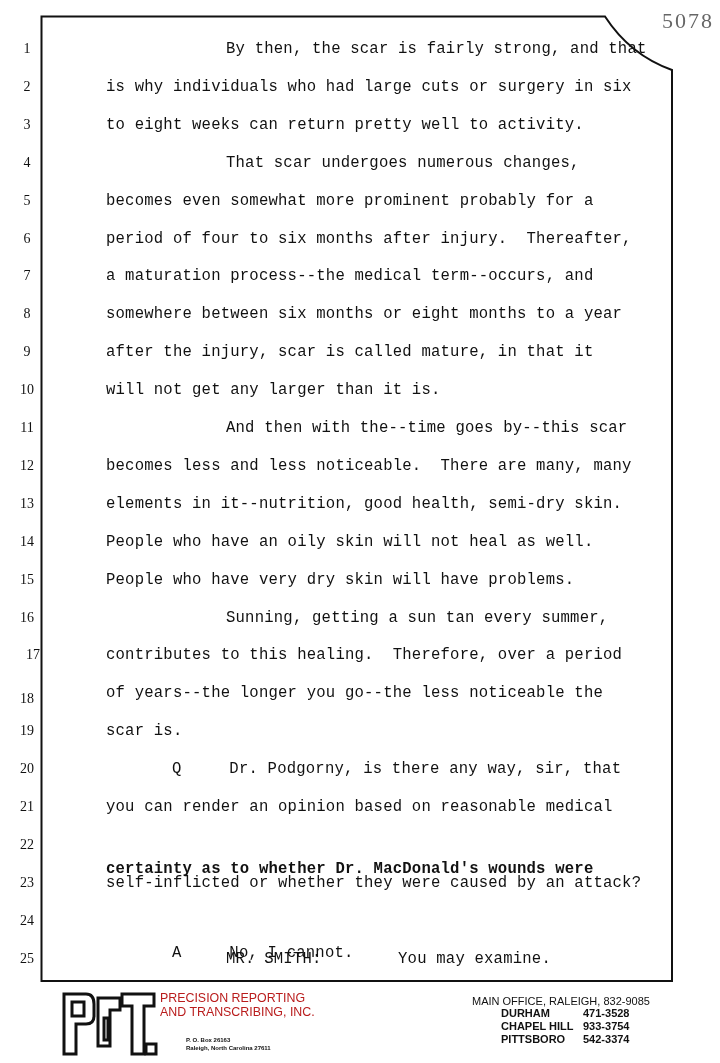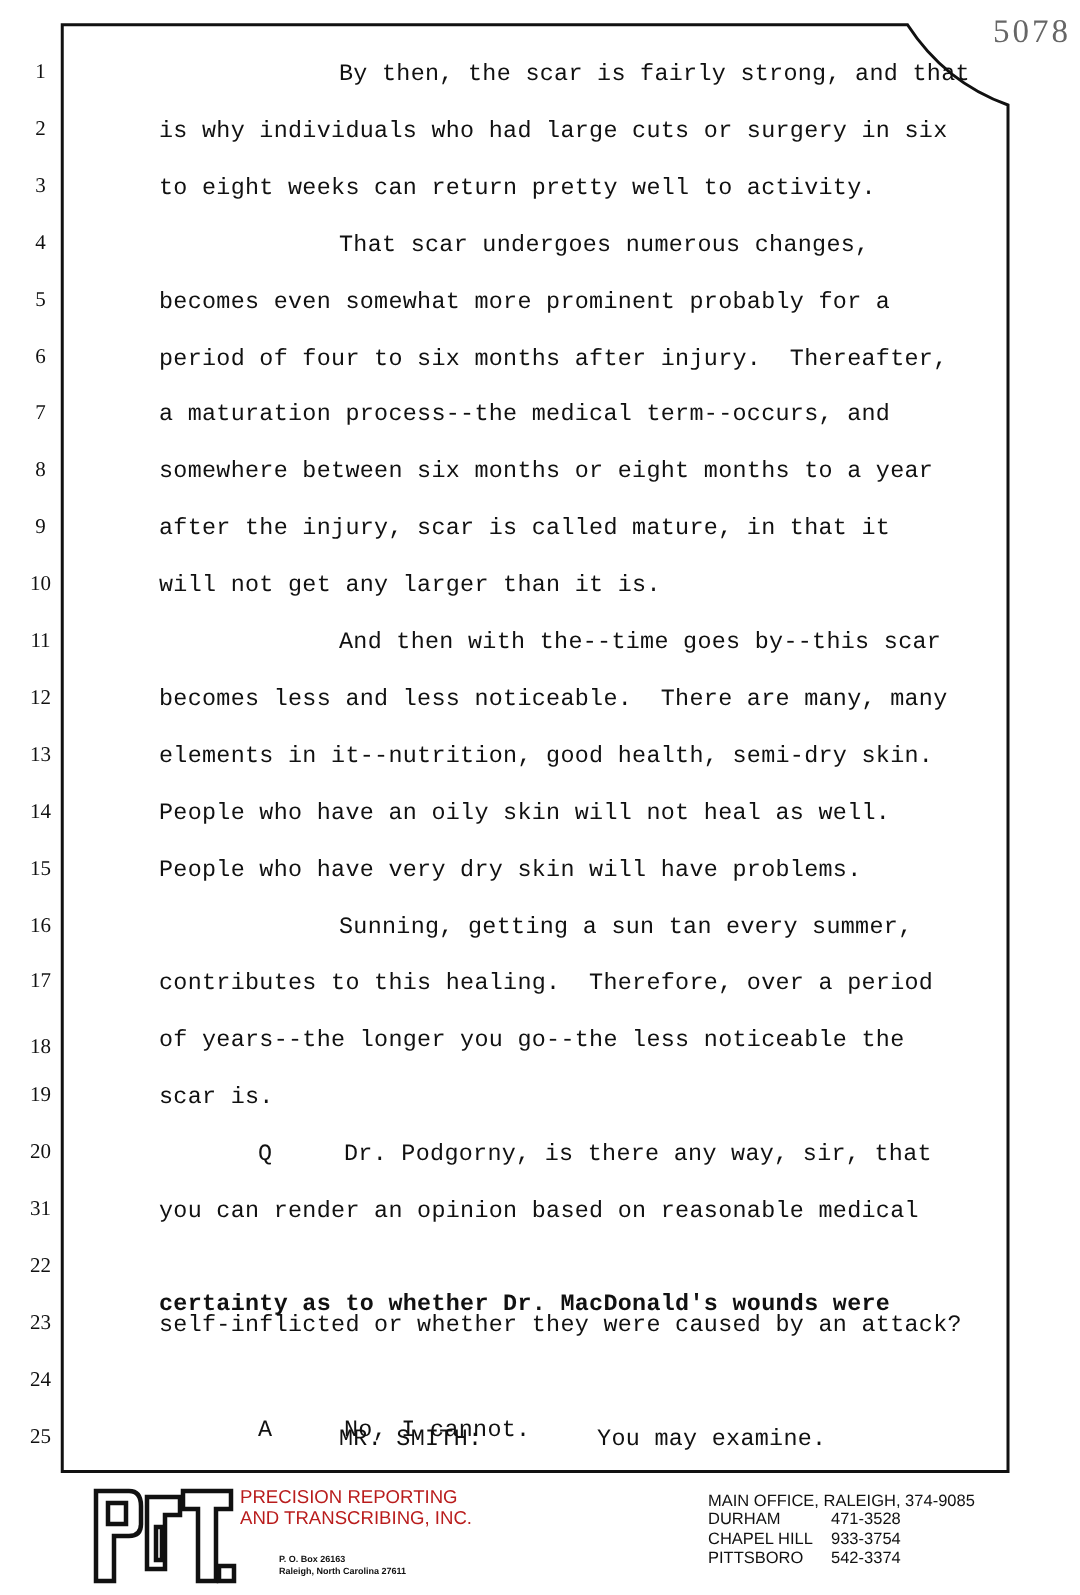--- a/index.html
+++ b/index.html
@@ -7,21 +7,21 @@
   .page-num { position:absolute; right:6px; top:8px; font-family:"Liberation Serif",serif; font-size:22px; color:#333; letter-spacing:2px; opacity:0.75; }
   .frame { position:absolute; left:40px; top:15px; width:632px; height:968px; }
   .frame svg { position:absolute; left:0; top:0; }
   .line-num { position:absolute; left:14px; width:26px; text-align:center; font-family:"Liberation Serif","DejaVu Serif",serif; font-size:14px; color:#111; }
   .text-line { position:absolute; left:106px; font-size:15.6px; white-space:pre; color:#111; letter-spacing:0.2px; }
   .footer-logo { position:absolute; left:58px; top:988px; width:100px; height:72px; }
   .footer-company { position:absolute; left:160px; top:991px; font-family:"Liberation Sans",sans-serif; font-size:12.4px; line-height:14px; color:#b91c1c; }
   .footer-address { position:absolute; left:186px; top:1036px; font-family:"Liberation Sans",sans-serif; font-size:6px; line-height:8px; font-weight:bold; color:#111; }
   .footer-offices { position:absolute; left:472px; top:995px; font-family:"Liberation Sans",sans-serif; font-size:11px; color:#111; }
   .footer-main { white-space:nowrap; }
-  .office-row { display:flex; line-height:13px; }
+  .office-row { display:flex; margin-left:29px; line-height:13px;font-weight:bold; }
   .office-city { width:82px; }
 </style>
 </head>
 <body>
 
 <div class="page-num">5078</div>
 
 <div class="frame">
   <svg width="640" height="975">
     <path d="M1.5 1.5 L565 1.5 Q590 40 632 55 L632 966 L1.5 966 Z" fill="none" stroke="#111" stroke-width="2"></path>
@@ -54,29 +54,29 @@
     <div class="line-num" style="top: 457.9px;">12</div>
     <div class="text-line" style="top: 456.9px; left: 106px;">becomes less and less noticeable.  There are many, many</div>
     <div class="line-num" style="top: 495.8px;">13</div>
     <div class="text-line" style="top: 494.8px; left: 106px;">elements in it--nutrition, good health, semi-dry skin.</div>
     <div class="line-num" style="top: 533.7px;">14</div>
     <div class="text-line" style="top: 532.7px; left: 106px;">People who have an oily skin will not heal as well.</div>
     <div class="line-num" style="top: 571.6px;">15</div>
     <div class="text-line" style="top: 570.6px; left: 106px;">People who have very dry skin will have problems.</div>
     <div class="line-num" style="top: 609.5px;">16</div>
     <div class="text-line" style="top: 608.5px; left: 226px;">Sunning, getting a sun tan every summer,</div>
-    <div class="line-num" style="top: 647.4px;">17</div>
+    <div class="line-num" style="top: 647.4px; text-align: right;">17</div>
     <div class="text-line" style="top: 646.4px; left: 106px;">contributes to this healing.  Therefore, over a period</div>
     <div class="line-num" style="top: 691px;">18</div>
     <div class="text-line" style="top: 684.3px; left: 106px;">of years--the longer you go--the less noticeable the</div>
     <div class="line-num" style="top: 723.2px;">19</div>
     <div class="text-line" style="top: 722.2px; left: 106px;">scar is.</div>
     <div class="line-num" style="top: 761.1px;">20</div>
     <div class="text-line" style="top: 760.1px; left: 172px;">Q     Dr. Podgorny, is there any way, sir, that</div>
-    <div class="line-num" style="top: 799px;">31</div>
+    <div class="line-num" style="top: 799px;">21</div>
     <div class="text-line" style="top: 798px; left: 106px;">you can render an opinion based on reasonable medical</div>
     <div class="line-num" style="top: 836.9px;">22</div>
     <div class="text-line" style="top: 860px; left: 106px; font-weight: bold;">certainty as to whether Dr. MacDonald's wounds were</div>
     <div class="line-num" style="top: 874.8px;">23</div>
     <div class="text-line" style="top: 873.8px; left: 106px;">self-inflicted or whether they were caused by an attack?</div>
     <div class="line-num" style="top: 912.7px;">24</div>
     <div class="text-line" style="top: 911.7px; left: 172px; margin-top: 32px;">A     No, I cannot.</div>
     <div class="line-num" style="top: 950.6px;">25</div>
     <div class="text-line" style="top: 949.6px; left: 226px;">MR. SMITH:        You may examine.</div>
   </div>
@@ -95,21 +95,21 @@
 <div class="footer-company">
   <div>PRECISION REPORTING</div>
   <div>AND TRANSCRIBING, INC.</div>
 </div>
 <div class="footer-address">
   <div>P. O. Box 26163</div>
   <div>Raleigh, North Carolina  27611</div>
 </div>
 
 <div class="footer-offices">
-  <div class="footer-main">MAIN OFFICE, RALEIGH, 374-9085</div>
+  <div class="footer-main">MAIN OFFICE, RALEIGH, 832-9085</div>
   <div class="office-row">
     <span class="office-city">DURHAM</span>
     <span>471-3528</span>
   </div>
   <div class="office-row">
     <span class="office-city">CHAPEL HILL</span>
     <span>933-3754</span>
   </div>
   <div class="office-row">
     <span class="office-city">PITTSBORO</span>

